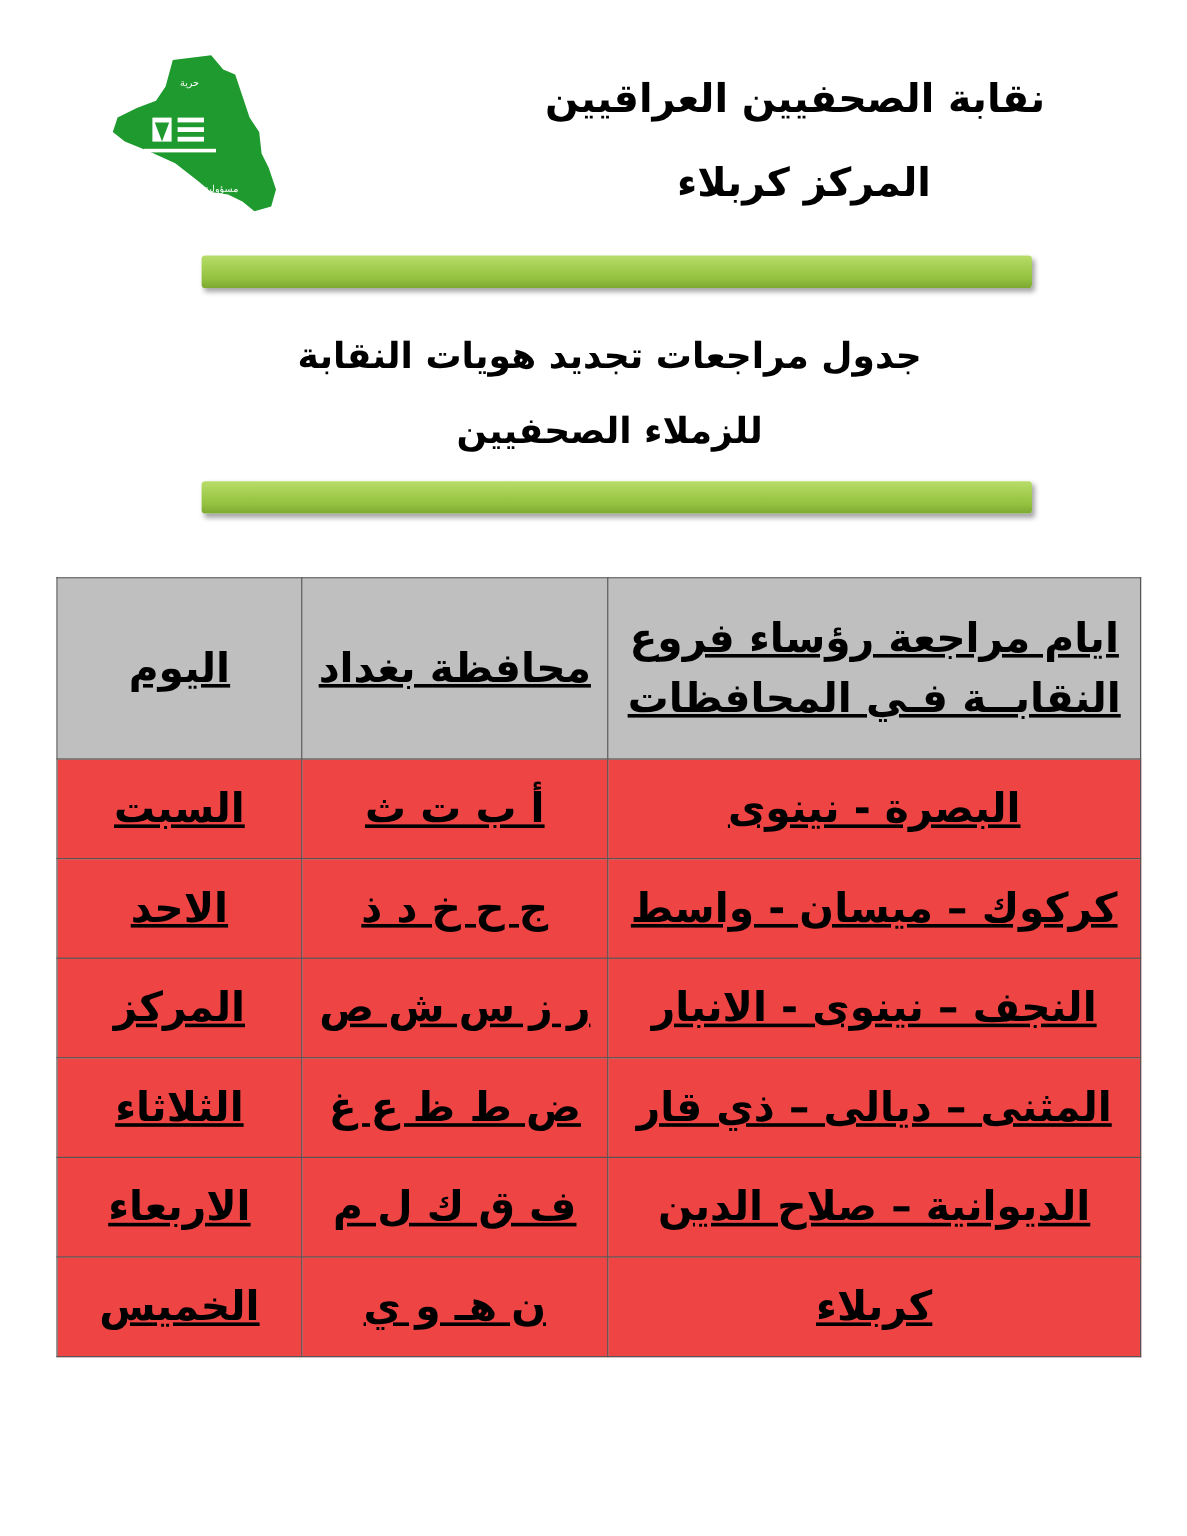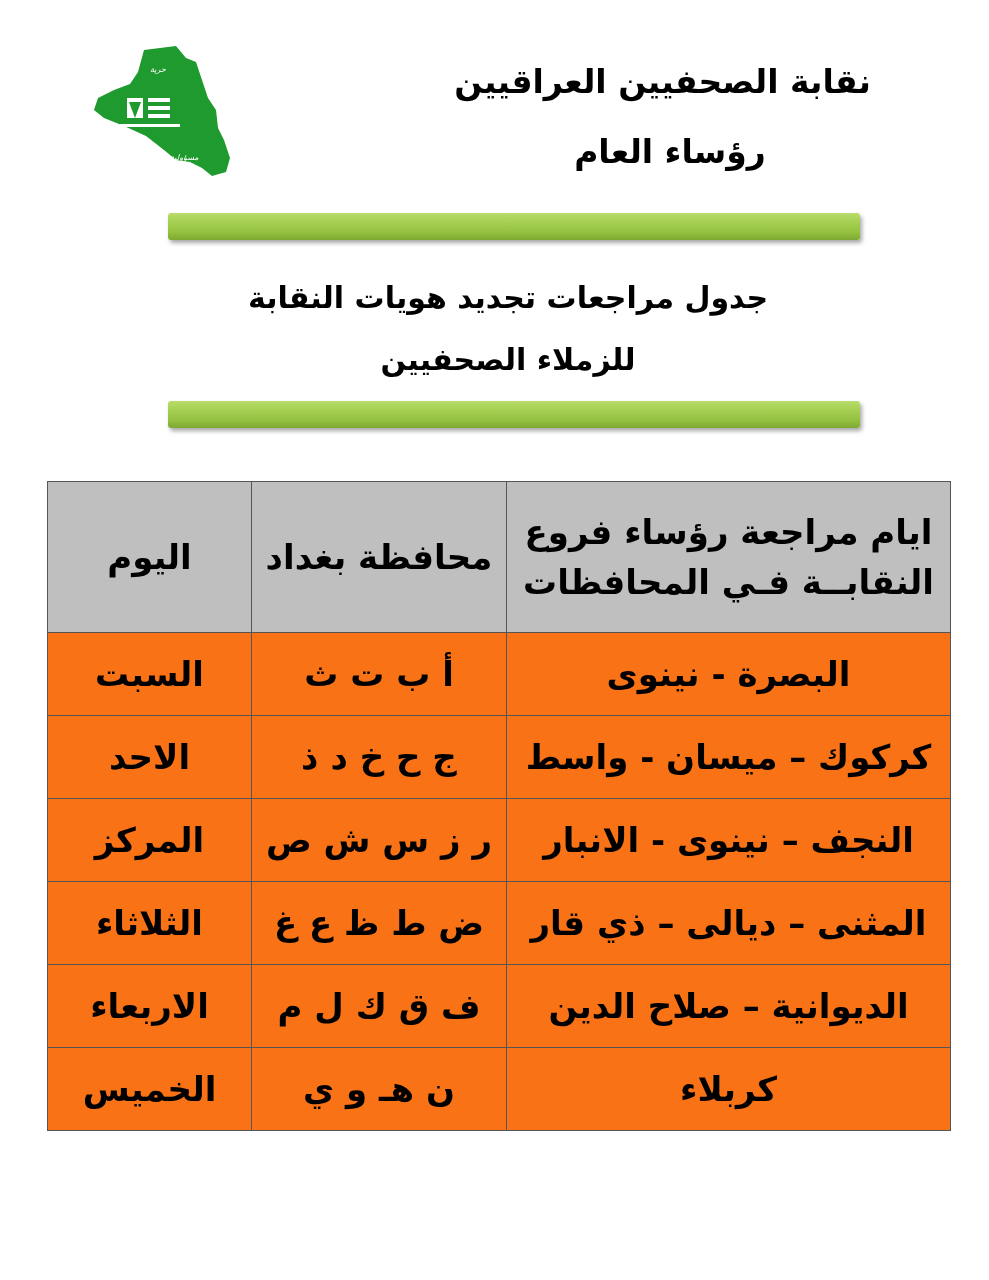--- a/index.html
+++ b/index.html
@@ -14,21 +14,20 @@
       overflow: hidden;
       font-family: "DejaVu Sans", sans-serif;
       color: #000;
     }
     .logo {
       position: absolute;
       left: 84px;
       top: 40px;
       width: 154px;
       height: 150px;
-      font-style: italic;
     }
     .logo svg { width: 100%; height: 100%; display: block; }
 
     .org-name {
       position: absolute;
       right: 118px;
       top: 58px;
       width: 420px;
       direction: rtl;
       font-size: 33px;
@@ -77,37 +76,38 @@
     .doc-title.line2 { top: 338px; transform: translateX(-22px); }
 
     table.schedule {
       position: absolute;
       left: 47px;
       top: 481px;
       width: 903px;
       border-collapse: collapse;
       direction: rtl;
       table-layout: fixed;
+      text-decoration: underline;
     }
     table.schedule th, table.schedule td {
       border: 1.5px solid #555;
       text-align: center;
       vertical-align: middle;
       font-weight: bold;
       font-size: 34px;
       white-space: nowrap;
       padding: 0;
     }
     table.schedule th {
       background: #bfbfbf;
       height: 150px;
       line-height: 50px;
     }
     table.schedule td {
-      background: #f97316;
+      background: #ef4444;
       height: 82px;
     }
     col.c-branches { width: 444px; }
     col.c-baghdad { width: 255px; }
     col.c-day { width: 204px; }
     .hdr-line { display: block; }
   </style>
 </head>
 <body>
 
@@ -119,21 +119,21 @@
     <rect x="64" y="58" width="22" height="4" fill="#ffffff"></rect>
     <rect x="64" y="66" width="22" height="4" fill="#ffffff"></rect>
     <rect x="64" y="74" width="22" height="4" fill="#ffffff"></rect>
     <rect x="36" y="84" width="60" height="3" fill="#ffffff"></rect>
     <text x="66" y="32" font-size="8" fill="#ffffff" font-family="DejaVu Sans, sans-serif">حرية</text>
     <text x="86" y="120" font-size="8" fill="#ffffff" font-family="DejaVu Sans, sans-serif">مسؤولية</text>
   </svg>
 </div>
 
 <div class="org-name">نقابة الصحفيين العراقيين</div>
-<div class="org-sub">رؤساء العام</div>
+<div class="org-sub">المركز كربلاء</div>
 
 <div class="green-bar top"></div>
 
 <div class="doc-title line1">جدول مراجعات تجديد هويات النقابة</div>
 <div class="doc-title line2">للزملاء الصحفيين</div>
 
 <div class="green-bar bottom"></div>
 
 <table class="schedule">
   <colgroup>

